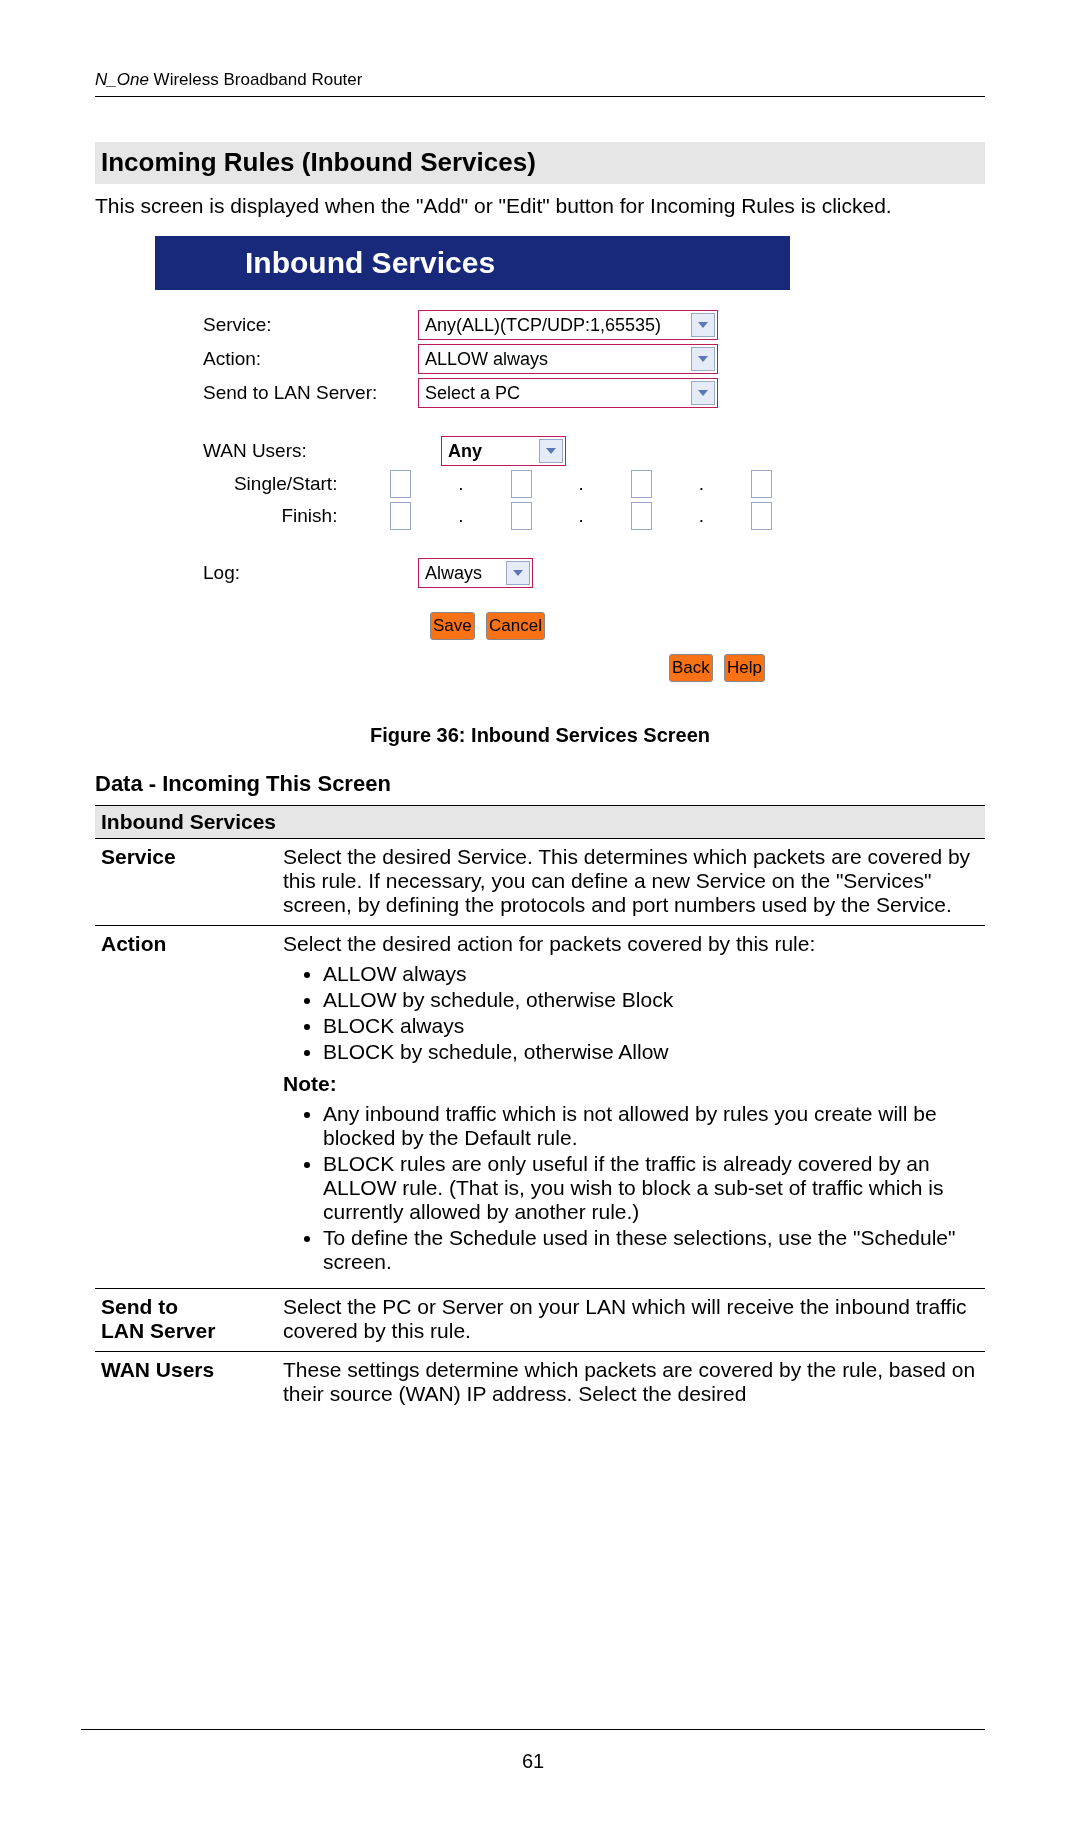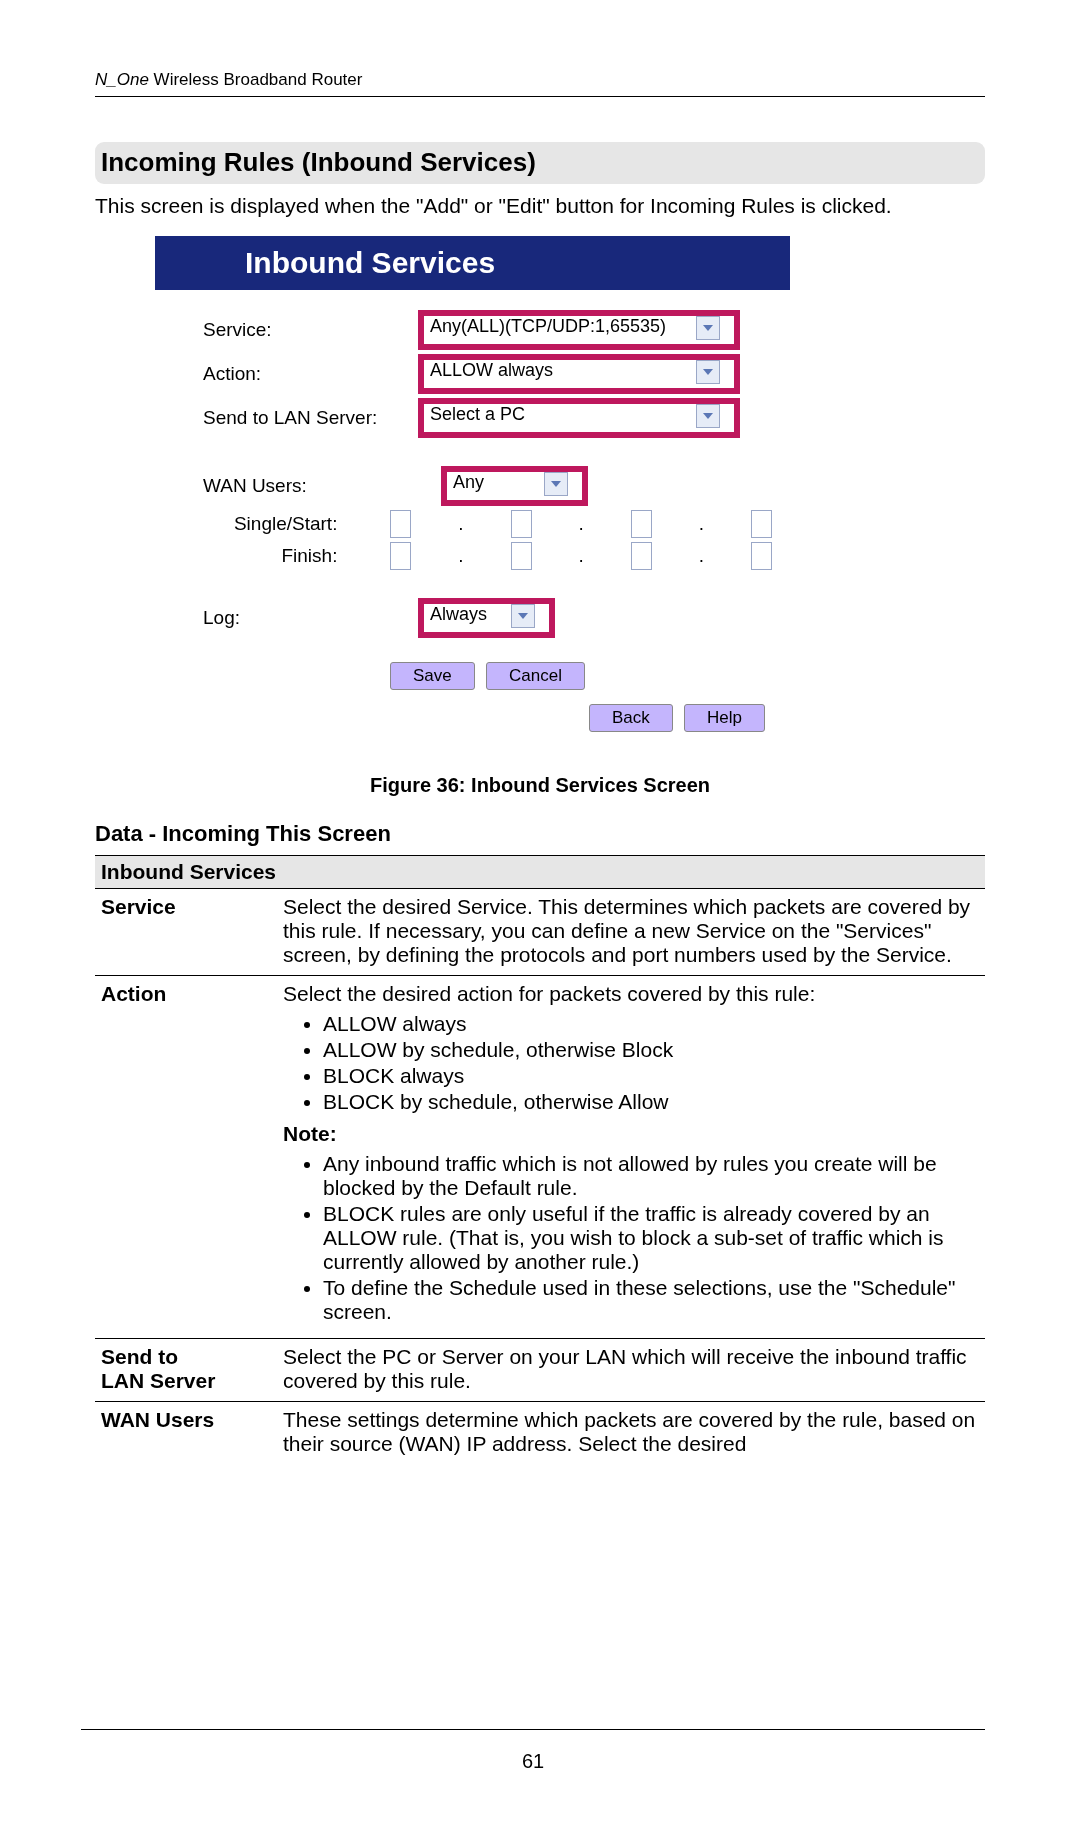--- a/index.html
+++ b/index.html
@@ -24,21 +24,20 @@
     margin-bottom: 45px;
     margin-top: 20px;
   }
   .header-line i { font-style: italic; text-align: center; }
   .section-head {
     background: #e6e6e6;
     font-size: 26px;
     font-weight: bold;
     padding: 5px 6px 6px 6px;
     margin-bottom: 10px;
-    border-radius: 9px;
   }
   .intro {
     font-size: 21px;
     margin: 8px 0 18px 0;
   }
   
   .shot {
     width: 635px;
     margin: 0 0 0 60px;
     border: none;
@@ -59,27 +58,27 @@
   .form-row {
     display: flex;
     align-items: center;
     margin: 4px 0;
   }
   .form-row .lbl {
     width: 215px;
     text-align: left;
   }
   .select {
-    border: 6px solid #be185d;
+    border: 1px solid #be185d;
     background: #fff;
     height: 28px;
     display: flex;
-    align-items: flex-start;
+    align-items: center;
     justify-content: space-between;
-    padding: 0 14px 0 6px;
+    padding: 0 2px 0 6px;
     font-size: 18px;
   }
   .select .arrow {
     width: 22px;
     height: 22px;
     background: #e6ecf7;
     border: 1px solid #9aa7c7;
     display: flex;
     align-items: center;
     justify-content: center;
@@ -102,22 +101,22 @@
   .ip-box {
     width: 50px;
     height: 26px;
     border: 1px solid #9aa7c7;
     background: #fff;
     display: inline-block;
   }
   .dot { padding: 0 4px; }
   .btn {
     border: 1px solid #888;
-    background: #c4b5fd;
-    padding: 3px 22px;
+    background: #f97316;
+    padding: 3px 2px;
     font-size: 17px;
     border-radius: 3px;
     display: inline-block;
     margin: 0 3px;
   }
   .btn-row-center { text-align: center; margin-top: 24px; }
   .btn-row-right { text-align: right; margin-top: 14px; padding-right: 4px; }
   .caption {
     text-align: center;
     font-weight: bold;
@@ -220,21 +219,21 @@
           <span class="arrow">
               <svg width="10" height="6">
                 <path d="M0 0 L10 0 L5 6 Z" fill="#5b77b5"></path>
               </svg>
             </span>
         </div>
       </div>
 
       <div class="form-row" style="margin-top:28px;gap:23px;">
         <div class="lbl">WAN Users:</div>
-        <div class="select" style="width:115px;">
+        <div class="select" style="width:115px;font-weight:bold;">
           <span>Any</span>
           <span class="arrow">
               <svg width="10" height="6">
                 <path d="M0 0 L10 0 L5 6 Z" fill="#5b77b5"></path>
               </svg>
             </span>
         </div>
       </div>
 
       <div class="ip-row">

